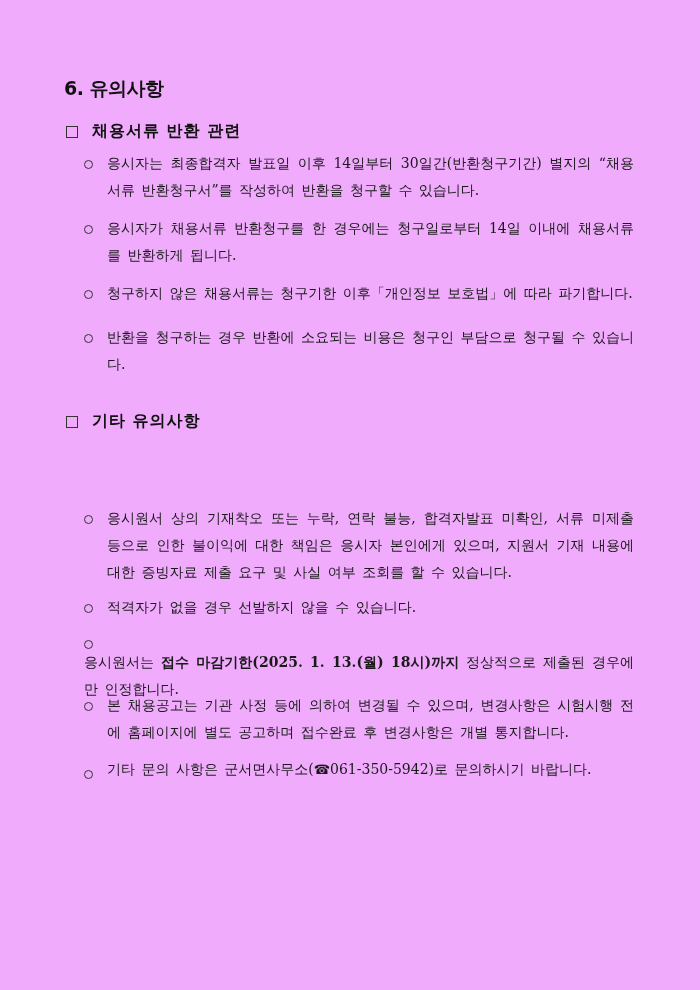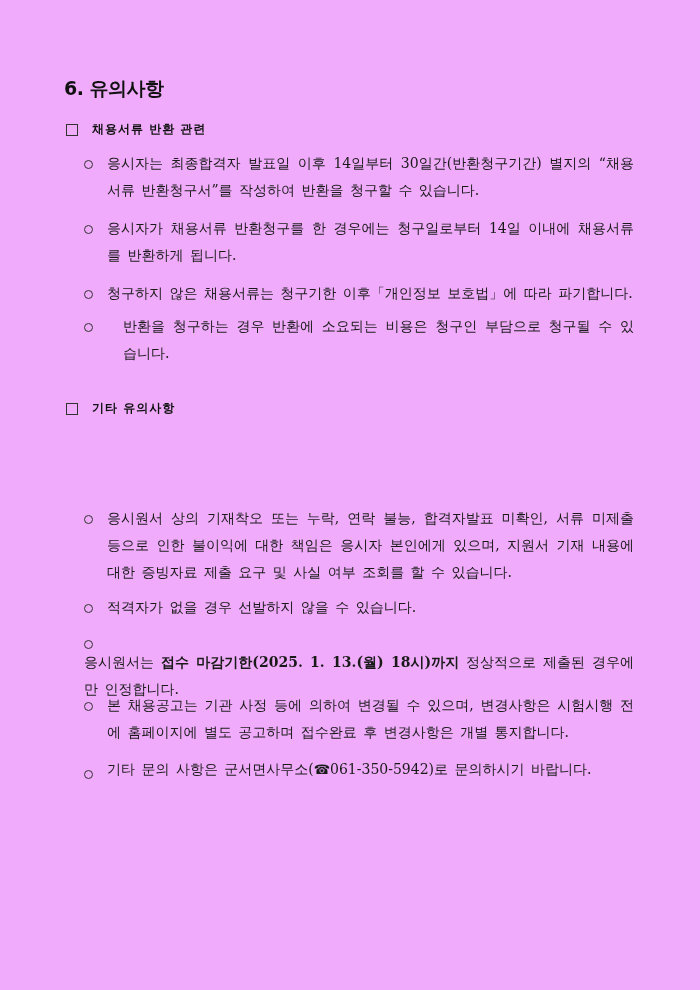--- a/index.html
+++ b/index.html
@@ -30,21 +30,21 @@
       font-weight: bold;
       font-size: 19px;
       letter-spacing: -0.5px;
       color: #111;
     }
     .section-header {
       position: absolute;
       left: 66px;
       font-family: "DejaVu Serif", "Liberation Serif", serif;
       font-weight: bold;
-      font-size: 12px;
+      font-size: 16px;
       letter-spacing: 1px;
       display: flex;
       align-items: center;
       color: #111;
     }
     .section-header .box {
       display: inline-block;
       width: 12px;
       height: 12px;
       border: 1px solid #333;
@@ -104,26 +104,26 @@
   <div class="item" style="top:215px;">
     <span class="bullet"></span>
     <span class="text">응시자가 채용서류 반환청구를 한 경우에는 청구일로부터 14일 이내에 채용서류를 반환하게 됩니다.</span>
   </div>
 
   <div class="item" style="top:280px;">
     <span class="bullet"></span>
     <span class="text">청구하지 않은 채용서류는 청구기한 이후「개인정보 보호법」에 따라 파기합니다.</span>
   </div>
 
-  <div class="item" style="top:313px;gap:16px;">
+  <div class="item" style="top:324px;">
     <span class="bullet"></span>
     <span class="text">반환을 청구하는 경우 반환에 소요되는 비용은 청구인 부담으로 청구될 수 있습니다.</span>
   </div>
 
-  <div class="section-header" style="top:400px;">
+  <div class="section-header" style="top:411px;">
     <span class="box"></span>
     <span>기타 유의사항</span>
   </div>
 
 
   <div class="item" style="top:505px;">
     <span class="bullet"></span>
     <span class="text">응시원서 상의 기재착오 또는 누락, 연락 불능, 합격자발표 미확인, 서류 미제출 등으로 인한 불이익에 대한 책임은 응시자 본인에게 있으며, 지원서 기재 내용에 대한 증빙자료 제출 요구 및 사실 여부 조회를 할 수 있습니다.</span>
   </div>
 

